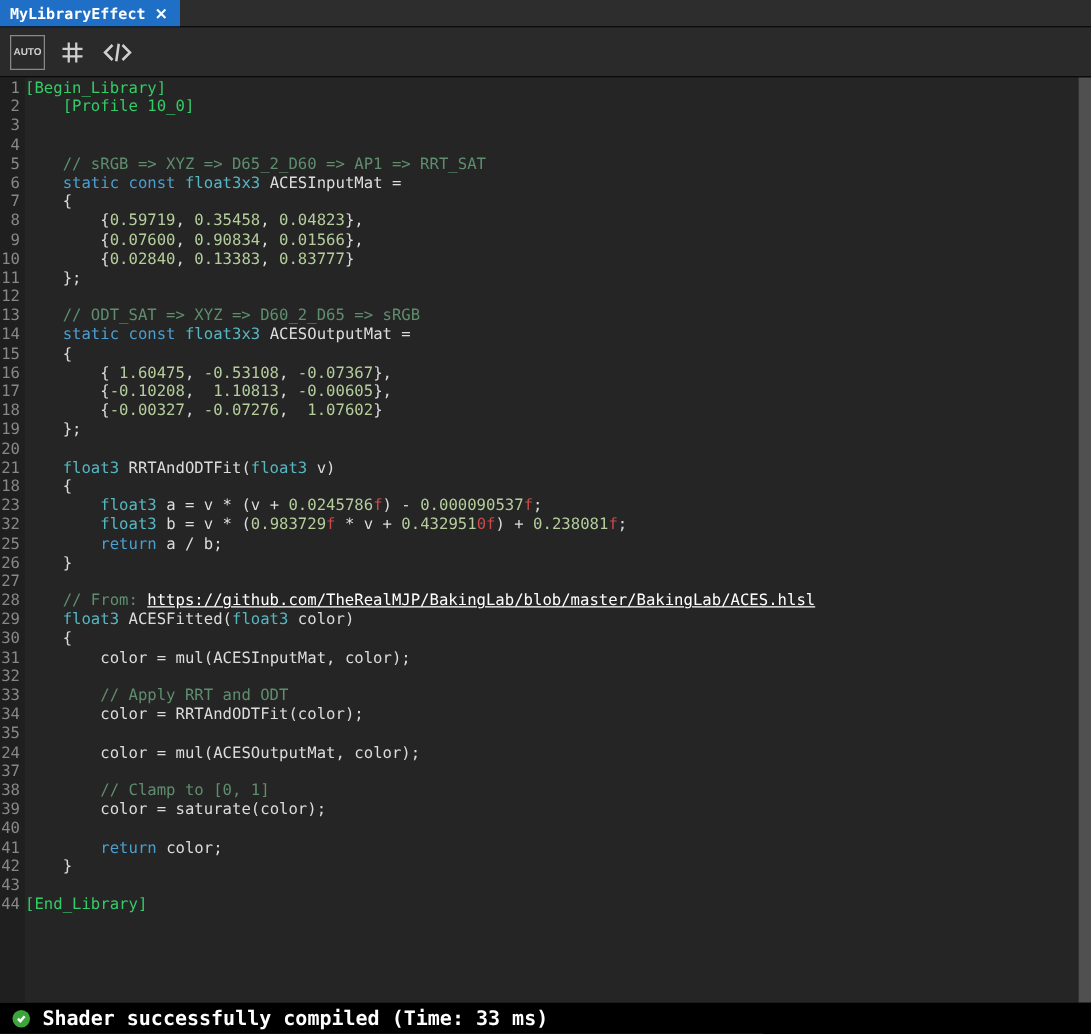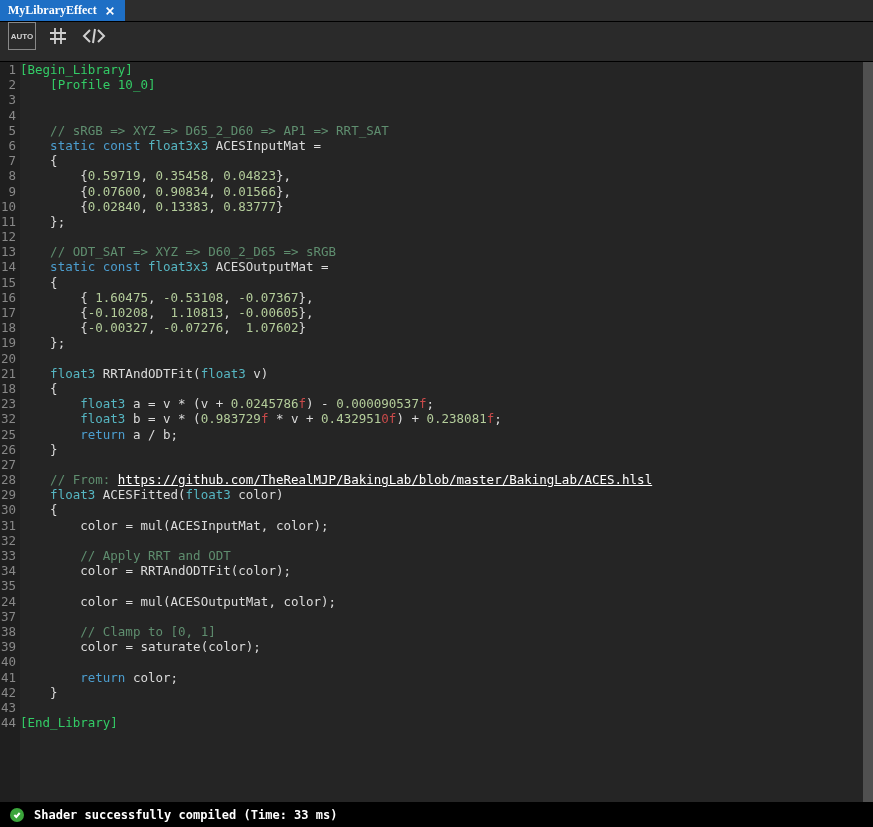--- a/index.html
+++ b/index.html
@@ -1,38 +1,38 @@
 <!DOCTYPE html>
 <html><head>
 <meta charset="utf-8">
 <style>
   * { box-sizing: border-box; }
   html, body { margin: 0; padding: 0; width: 873px; height: 827px; background: #252525; font-family: "Segoe UI", Consolas, monospace; font-size: 13px; color: #ddd; overflow: hidden; }
   .root { display: flex; flex-direction: column; width: 100%; height: 100%; }
   
   .tabbar { display: flex; height: 22px; background: #2d2d2d; border-bottom: 1px solid #000; align-items: stretch; }
-  .tab { display: flex; align-items: center; gap: 6px; background: #1e6fc5; color: #fff; font-weight: bold; padding: 0 8px; font-size: 12px; font-family: Liberation Serif, serif; }
+  .tab { display: flex; align-items: center; gap: 6px; background: #1e6fc5; color: #fff; font-weight: bold; padding: 0 8px; font-size: 12px; }
   .tab-close { width: 14px; height: 14px; display: flex; align-items: center; justify-content: center; cursor: pointer; }
   .tab-close svg { stroke: #fff; stroke-width: 2; }
   
-  .toolbar { height: 40px; background: #2a2a2a; border-bottom: 1px solid #000; display: flex; align-items: flex-start; gap: 8px; padding: 0 8px; }
+  .toolbar { height: 40px; background: #2a2a2a; border-bottom: 1px solid #000; display: flex; align-items: center; gap: 8px; padding: 0 8px; }
   .tool-btn { width: 28px; height: 28px; display: flex; align-items: center; justify-content: center; cursor: pointer; color: #d0d0d0; }
   .tool-btn.auto { border: 1px solid #888; font-size: 8px; font-weight: bold; font-family: "Segoe UI", sans-serif; width: 28px; height: 28px; }
   .tool-btn svg { stroke: #d0d0d0; fill: none; }
   
   .editor { flex: 1; display: flex; background: #252525; overflow: hidden; position: relative; }
   .gutter { width: 20px; background: #1f1f1f; color: #888; text-align: right; padding-right: 4px; font-family: Consolas, monospace; font-size: 12.5px; user-select: none; }
   .code { flex: 1; position: relative; font-family: Consolas, monospace; font-size: 12.5px; white-space: pre; overflow: hidden; padding-right: 26px; }
   .line-row { height: 15.2px; line-height: 15.2px; }
   .code-line { height: 15.2px; line-height: 15.2px; }
   
   .vscroll { position: absolute; right: 0; top: 0; bottom: 0; width: 10px; background: #303030; }
   .vthumb { position: absolute; right: 0; width: 10px; top: 0; height: 100%; background: #505050; }
   
-  .statusbar { height: 25px; background: #000; display: flex; align-items: center; gap: 10px; padding: 0 10px; color: #fff; font-weight: bold; font-size: 12px; }
+  .statusbar { height: 25px; background: #000; display: flex; align-items: center; gap: 10px; padding: 0 10px; color: #fff; font-weight: bold; font-size: 16px; }
   .status-icon { width: 14px; height: 14px; border-radius: 50%; background: #3ba53b; display: flex; align-items: center; justify-content: center; }
   .status-icon svg { stroke: #fff; stroke-width: 3; fill: none; }
   
   .kw   { color: #4c9ecf; } 
   .type { color: #56b6c2; } 
   .id   { color: #dcdcdc; }
   .num  { color: #b4cd9b; }
   .numf { color: #c94a4a; }
   .cmt  { color: #5f8e6f; }
   .brk  { color: #33cc66; } 

